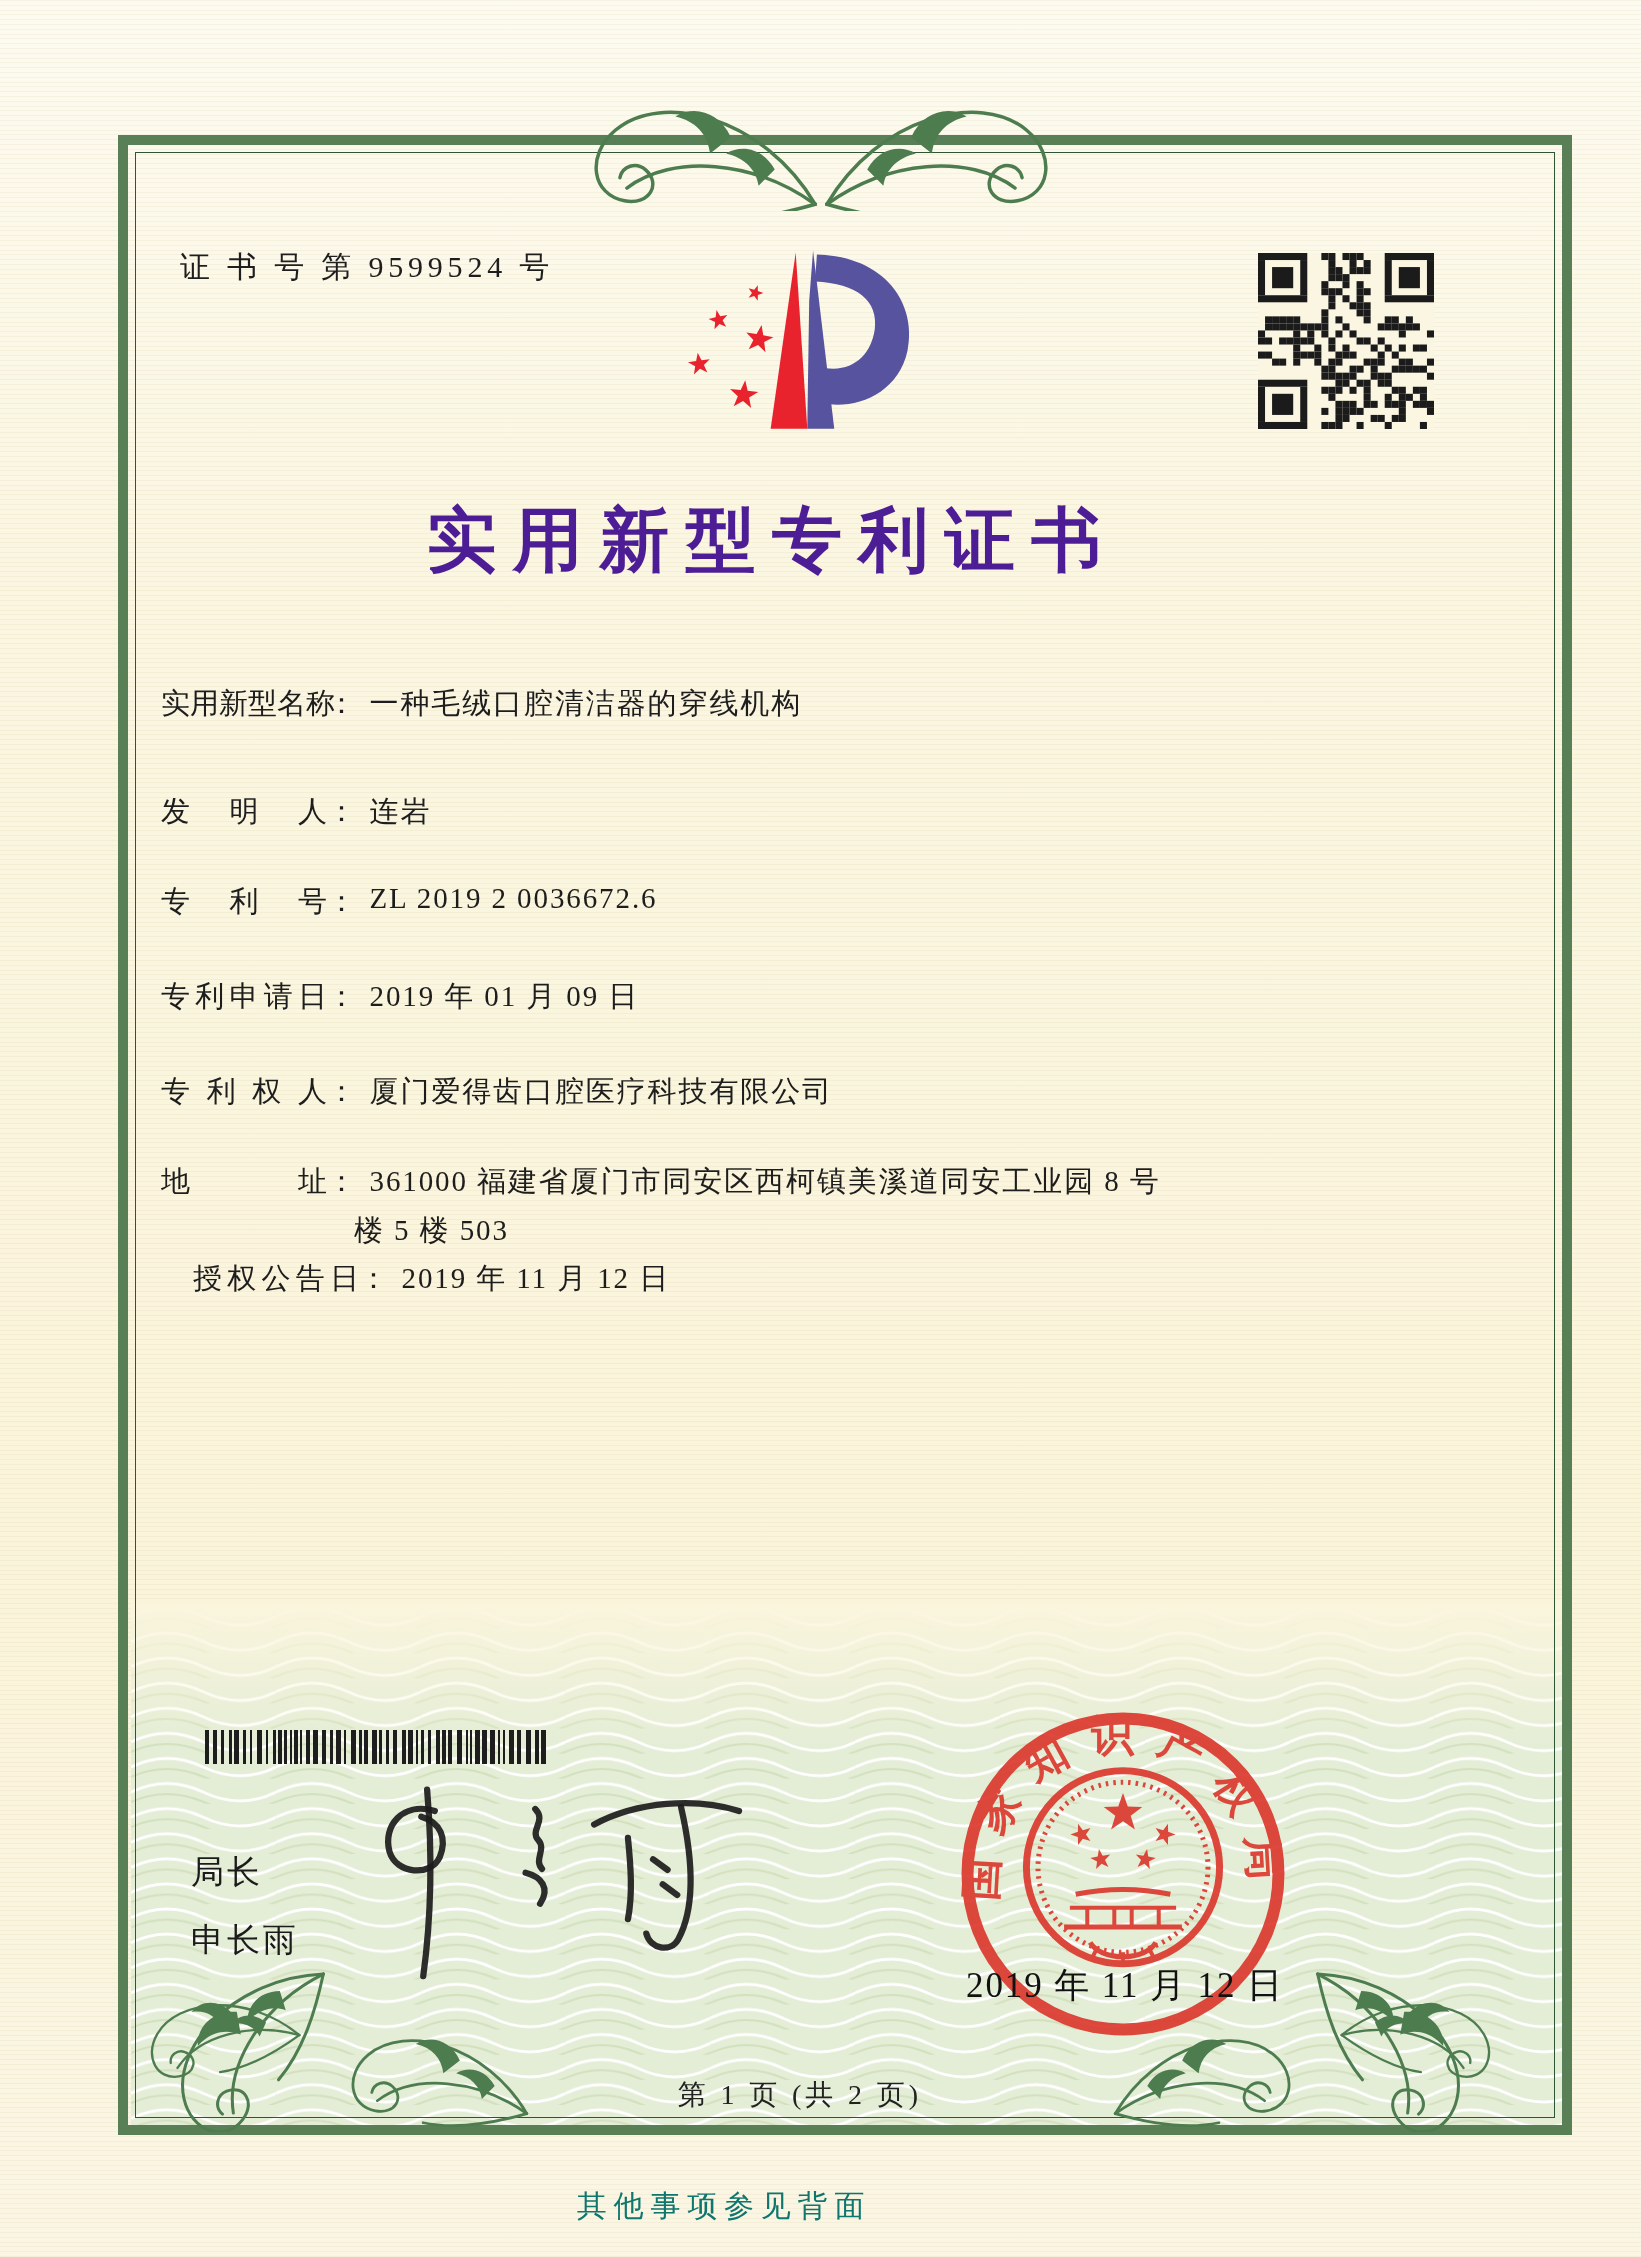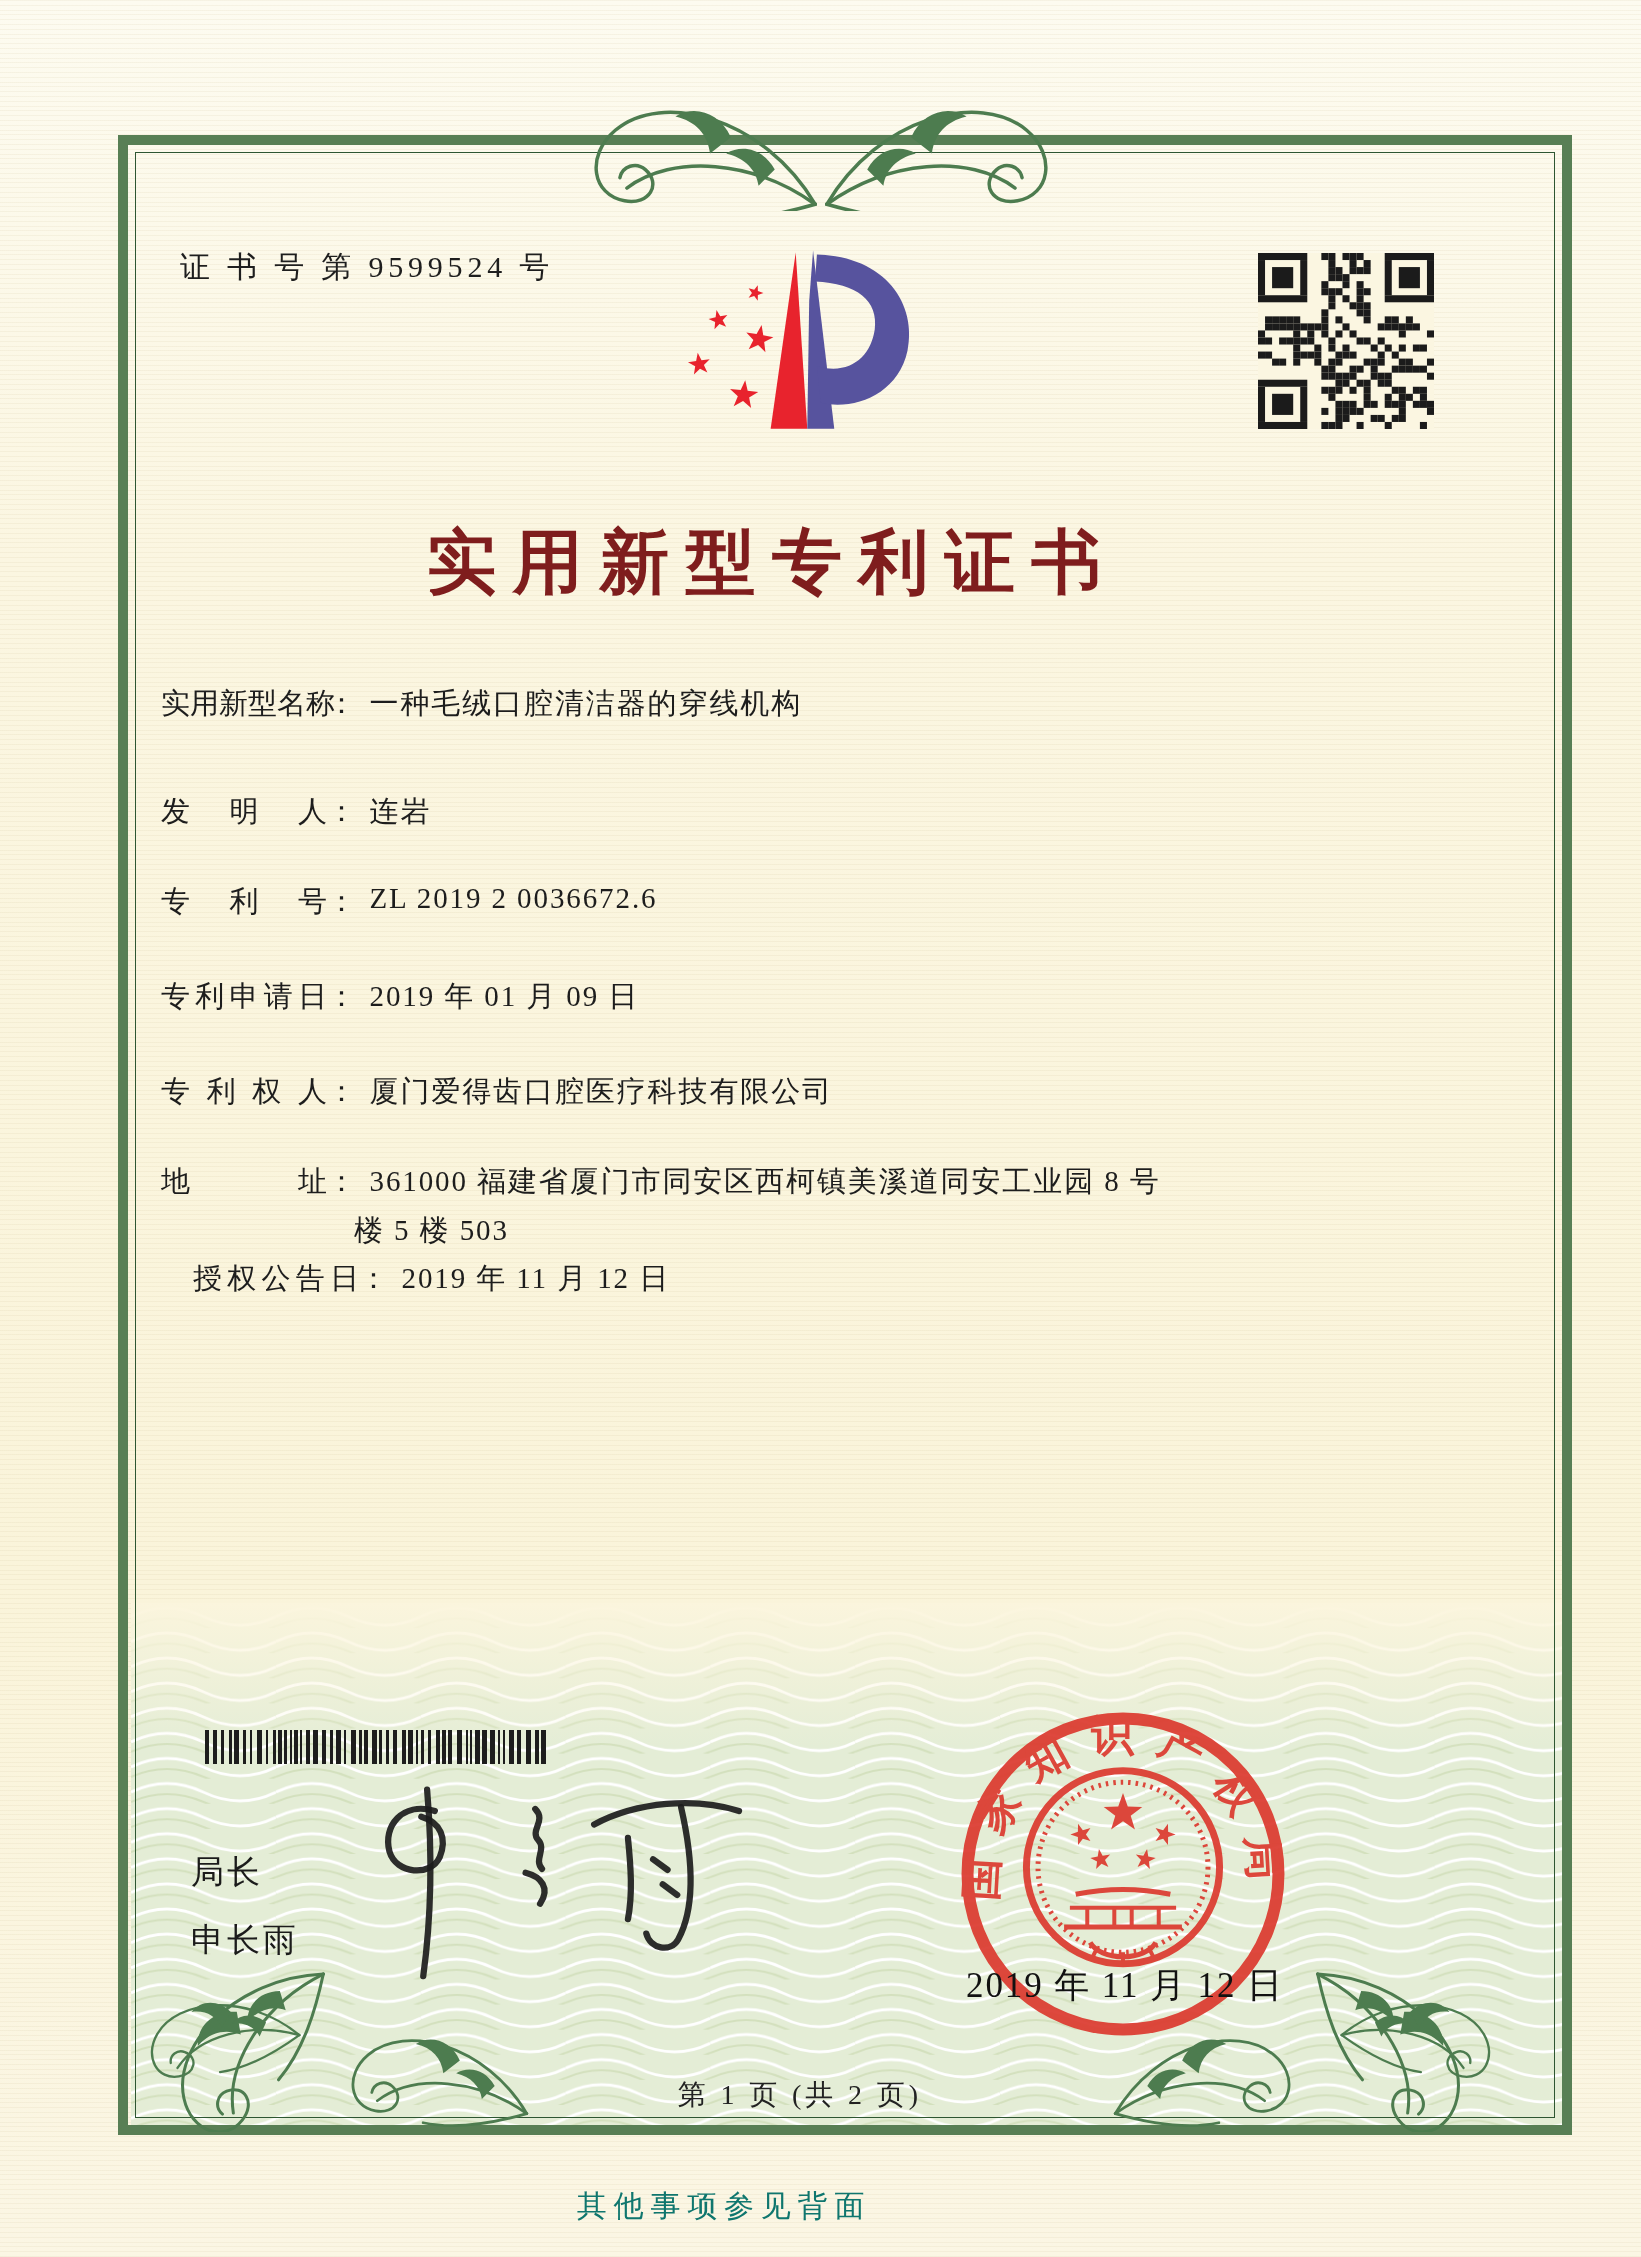--- a/index.html
+++ b/index.html
@@ -25,22 +25,22 @@
   .frame-inner{position:absolute;inset:6.8px;border:1.9px solid #2e5632;}
   
   .orn{position:absolute;pointer-events:none;}
   
   .cert-no{position:absolute;left:180px;top:247px;font-size:30px;letter-spacing:4.8px;color:#1e1e1e;}
   
   .logo{position:absolute;left:655px;top:212px;width:266px;height:239px;}
   
   .qr{position:absolute;left:1258px;top:253px;width:176px;height:176px;}
   
-  .title{position:absolute;left:241px;top:516px;width:1062px;text-align:center;
-    font-size:70px;font-weight:bold;letter-spacing:16.4px;color:#7f1d1d;}
+  .title{position:absolute;left:241px;top:494px;width:1062px;text-align:center;
+    font-size:70px;font-weight:bold;letter-spacing:16.4px;color:#4c1d95;}
   
   .fields{position:absolute;left:145px;top:0;width:1381px;font-size:29px;color:#1d1d1d;}
   .frow{position:absolute;left:16px;white-space:nowrap;}
   .flabel{display:inline-block;width:166px;text-align:justify;text-align-last:justify;vertical-align:top;}
   .fcolon{display:inline-block;vertical-align:top;}
   .fvalue{display:inline-block;margin-left:13.5px;letter-spacing:1.9px;vertical-align:top;}
   .addr2{position:absolute;left:209px;top:1211px;font-size:29px;letter-spacing:1.9px;}
   .grant-pair{position:absolute;white-space:nowrap;margin-left:32px;}
   
   .legal{position:absolute;left:147px;top:1348px;width:1359px;font-size:30px;line-height:71px;

